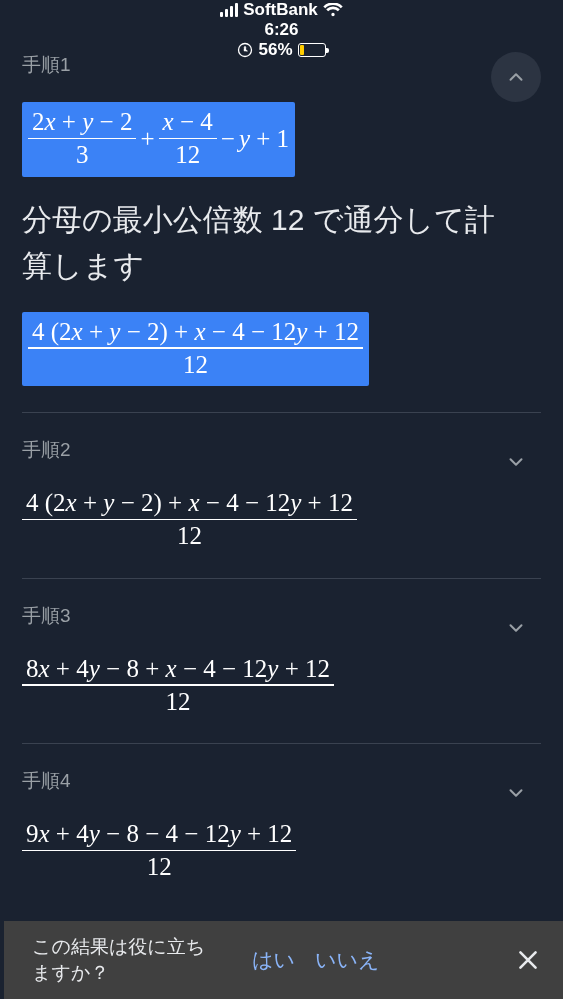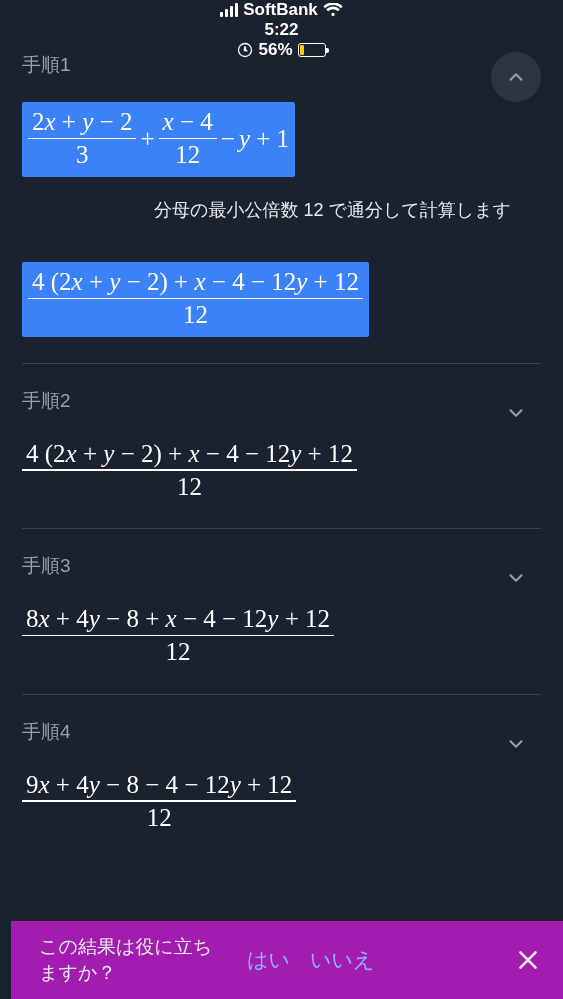--- a/index.html
+++ b/index.html
@@ -86,36 +86,35 @@
     vertical-align: middle;
   }
   .frac .num, .frac .den {
     padding: 2px 4px;
     display:flex; align-items:center; justify-content:center; gap:2px;
   }
   .frac .bar {
     width: 100%; height:1.5px; background:#fff;
   }
   .explain {
-    font-size: 18px;
+    font-size: 30px;
     line-height: 1.55;
     color: #e8eaed;
-    margin: 20px 0 38px 0;
+    margin: 20px 0 22px 0;
     padding-right: 30px;
-    text-align: right;
   }
 
   .feedback {
     position: absolute;
-    bottom: 0; left:11px; right:0;
+    bottom: 0; left:4px; right:0;
     height: 78px;
-    background: #a21caf;
+    background: #404040;
     display:flex; align-items:center;
     padding: 0 22px 0 28px;
-    gap: 2px;
+    gap: 14px;
   }
   .feedback-q {
     font-size: 19px;
     color: #e8eaed;
     line-height: 1.35;
     flex: 0 0 auto;
     width: 190px;
   }
   .feedback-actions {
     display:flex; align-items:center; gap: 20px;
@@ -143,21 +142,21 @@
         <span></span>
         <span></span>
     </span>
     <span>SoftBank</span>
     <span class="wifi-icon">
       <svg width="20" height="14" viewBox="0 0 20 14">
           <path fill="#fff" d="M10 13.2a1.7 1.7 0 100-3.4 1.7 1.7 0 000 3.4zM3.2 6.3a9.6 9.6 0 0113.6 0l-1.9 1.9a6.9 6.9 0 00-9.8 0L3.2 6.3zM.3 3.4a13.7 13.7 0 0119.4 0l-1.9 1.9a11 11 0 00-15.6 0L.3 3.4z"></path>
         </svg>
     </span>
   </div>
-  <div>5:22</div>
+  <div>6:26</div>
   <div class="sb-right">
     <span class="lock-icon">
       <svg width="16" height="16" viewBox="0 0 16 16">
           <circle cx="8" cy="8" r="6.5" fill="none" stroke="#fff" stroke-width="1.3"></circle>
           <path d="M8 5v3l2 1" stroke="#fff" stroke-width="1.3" fill="none" stroke-linecap="round"></path>
           <rect x="6.8" y="6.2" width="2.4" height="3" rx=".5" fill="#fff"></rect>
           <path d="M7.3 6.2v-.8a.7.7 0 011.4 0v.8" fill="none" stroke="#fff" stroke-width=".9"></path>
         </svg>
     </span>
     <span>56%</span>

